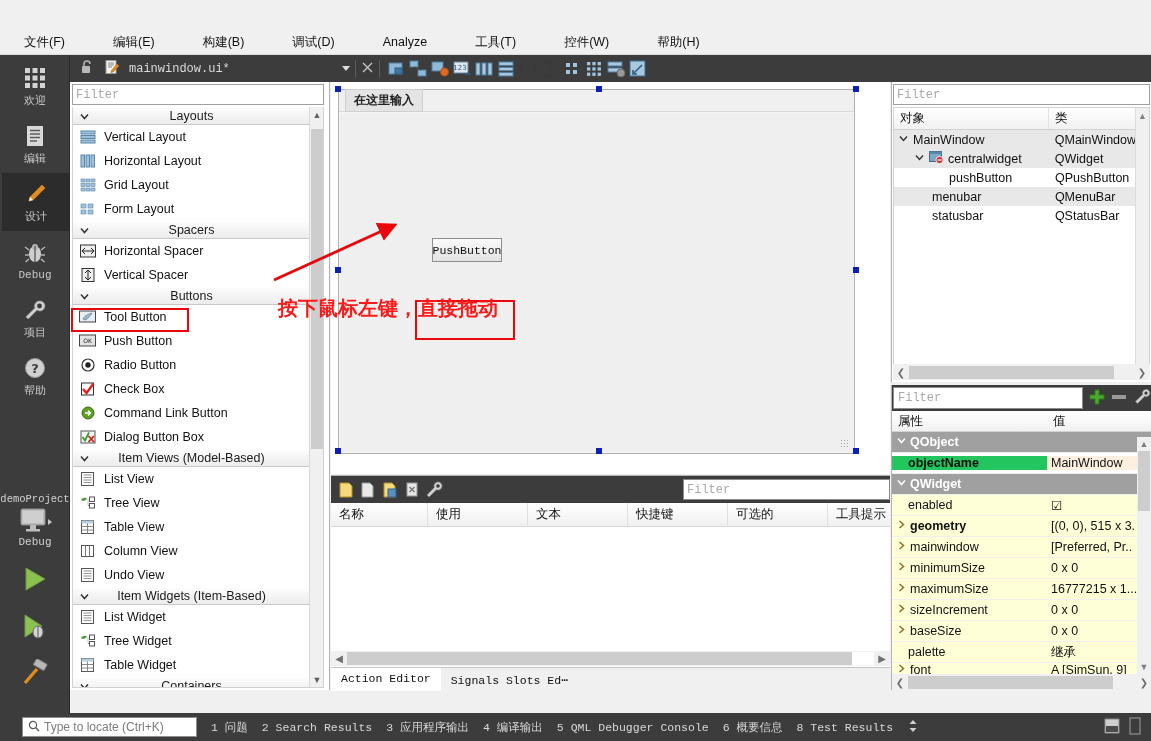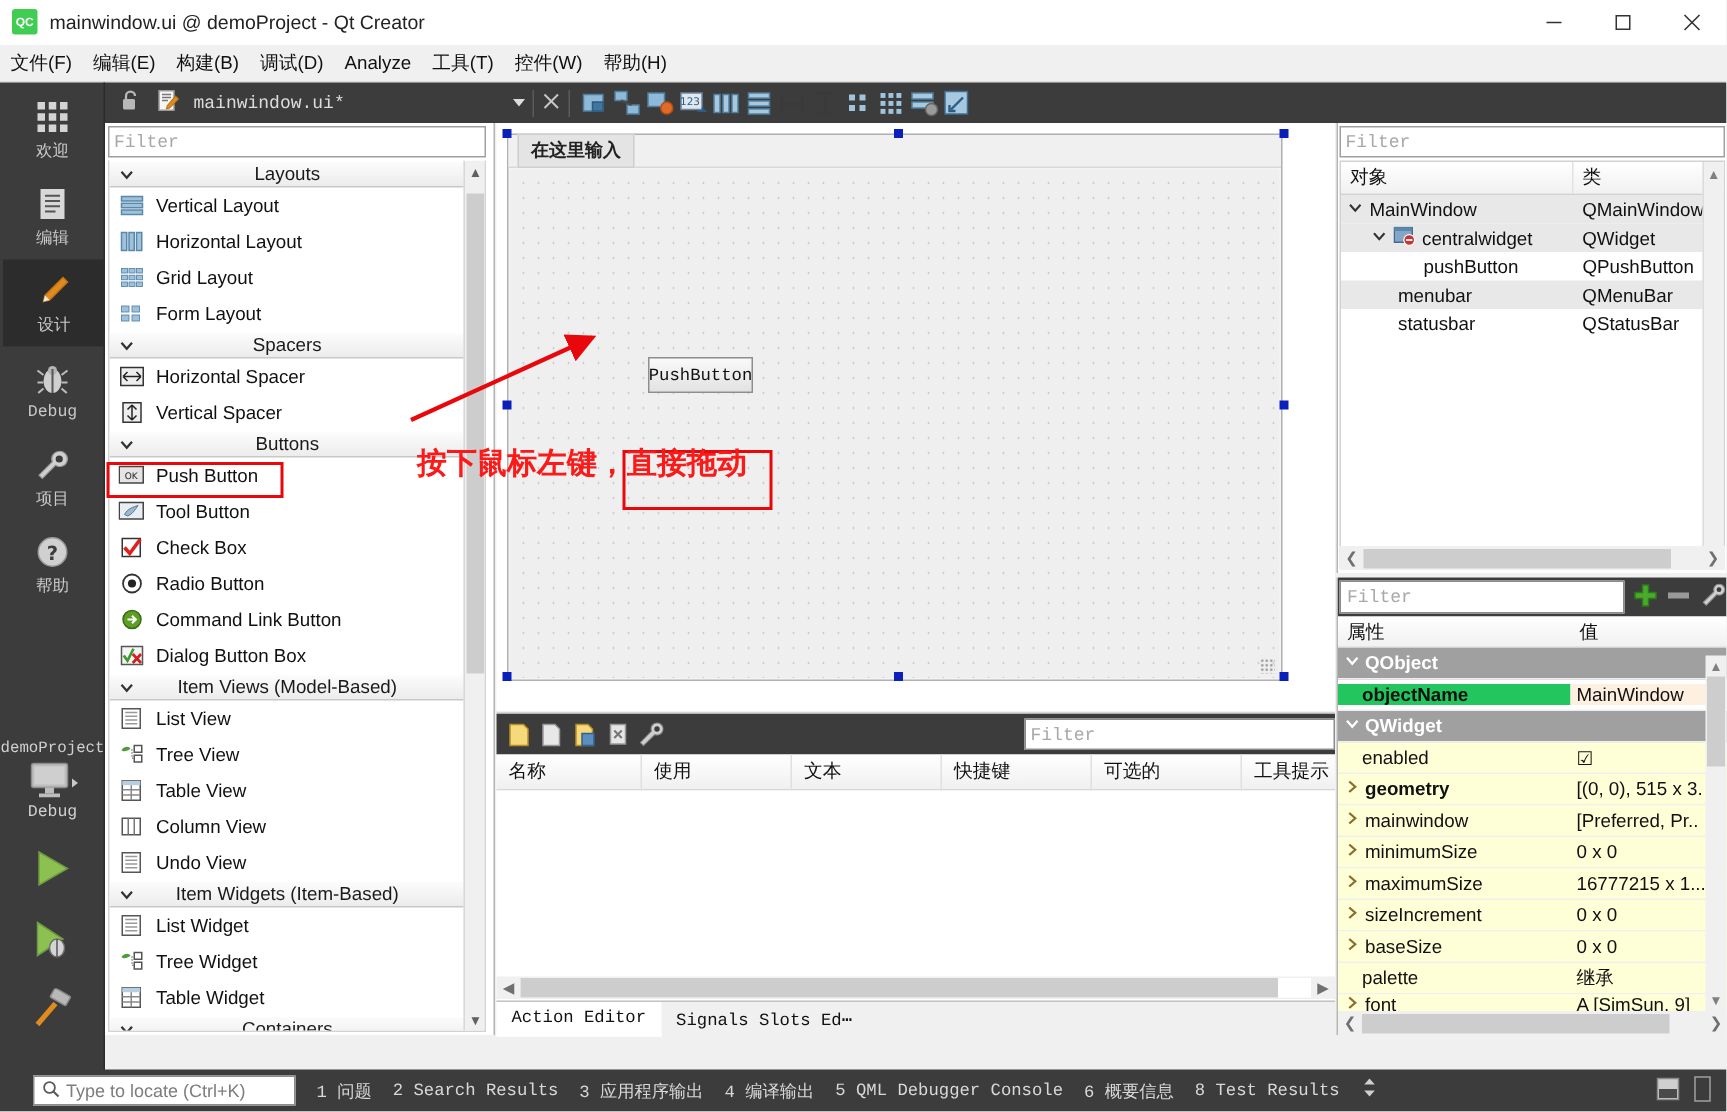--- a/index.html
+++ b/index.html
@@ -33,21 +33,21 @@
   }
   .tb-btn svg { display:block; }
 
   
   .menubar {
     position: absolute; left: 0; top: 30px; width: 1151px; height: 25px;
     background: #f0f0f0; display: flex; align-items: center;
     border-bottom: 1px solid #dcdcdc;
   }
   .menu-item {
-    padding: 3px 7px; font-size: 12.5px; color: #111;
+    padding: 3px 24px; font-size: 12.5px; color: #111;
     font-family: "Liberation Sans", sans-serif; white-space: nowrap;
   }
 
   
   .modebar {
     position: absolute; left: 0; top: 55px; width: 70px; height: 663px;
     background: #3c3c3c;
     border-right: 1px solid #2b2b2b;
   }
   .mode-item {
@@ -262,42 +262,20 @@
   }
   .sb-right { margin-left:auto; display:flex; align-items:center; gap:8px; margin-right:10px;}
   .chev-d-w { width:0;height:0;border-left:4px solid transparent;border-right:4px solid transparent;
     border-top:5px solid #dcdcdc;}
 </style>
 </head>
 <body>
 
 <div class="app">
 
-  <div class="titlebar">
-    <div class="tb-logo">QC</div>
-    <div class="tb-title">mainwindow.ui @ demoProject - Qt Creator</div>
-    <div class="tb-buttons">
-      <div class="tb-btn">
-        <svg width="12" height="12" viewBox="0 0 12 12">
-            <line x1="1" y1="6" x2="11" y2="6" stroke="#333" stroke-width="1"></line>
-          </svg>
-      </div>
-      <div class="tb-btn">
-        <svg width="12" height="12" viewBox="0 0 12 12">
-            <rect x="1.5" y="1.5" width="9" height="9" fill="none" stroke="#333" stroke-width="1"></rect>
-          </svg>
-      </div>
-      <div class="tb-btn">
-        <svg width="12" height="12" viewBox="0 0 12 12">
-            <line x1="1" y1="1" x2="11" y2="11" stroke="#333" stroke-width="1.1"></line>
-            <line x1="11" y1="1" x2="1" y2="11" stroke="#333" stroke-width="1.1"></line>
-          </svg>
-      </div>
-    </div>
-  </div>
 
   <div class="menubar">
     <div class="menu-item">文件(F)</div>
     <div class="menu-item">编辑(E)</div>
     <div class="menu-item">构建(B)</div>
     <div class="menu-item">调试(D)</div>
     <div class="menu-item">Analyze</div>
     <div class="menu-item">工具(T)</div>
     <div class="menu-item">控件(W)</div>
     <div class="menu-item">帮助(H)</div>
@@ -657,52 +635,52 @@
           <span class="chev">
             <svg width="11" height="11" viewBox="0 0 11 11">
                 <path d="M2 3.5 L5.5 7.5 L9 3.5" fill="none" stroke="#333" stroke-width="1.5"></path>
               </svg>
           </span>
           <span>Buttons</span>
         </div>
         <div class="wb-row">
           <span class="wb-ico">
             <svg width="18" height="14" viewBox="0 0 18 14">
+                <rect x="0.5" y="1" width="16" height="11" fill="#e8eef3" stroke="#444"></rect>
+              <path d="M4 9 C6 5, 10 4, 13 3 C11 6, 9 9, 6 10 Z" fill="#9fb8cc" stroke="#4b6d87" stroke-width="0.6"></path>
+              </svg>
+          </span>
+          <span>Tool Button</span>
+        </div>
+        <div class="wb-row">
+          <span class="wb-ico">
+            <svg width="18" height="14" viewBox="0 0 18 14">
                 <rect x="0.5" y="1" width="16" height="11" fill="#e4e4e4" stroke="#444"></rect>
               <text x="8.5" y="9" font-size="6" text-anchor="middle" fill="#222" font-family="DejaVu Sans, sans-serif">OK</text>
               </svg>
           </span>
           <span>Push Button</span>
         </div>
         <div class="wb-row">
           <span class="wb-ico">
-            <svg width="18" height="14" viewBox="0 0 18 14">
-                <rect x="0.5" y="1" width="16" height="11" fill="#e8eef3" stroke="#444"></rect>
-              <path d="M4 9 C6 5, 10 4, 13 3 C11 6, 9 9, 6 10 Z" fill="#9fb8cc" stroke="#4b6d87" stroke-width="0.6"></path>
-              </svg>
-          </span>
-          <span>Tool Button</span>
+            <svg width="16" height="14" viewBox="0 0 16 14">
+                <circle cx="8" cy="7" r="6" fill="#fff" stroke="#333" stroke-width="1.2"></circle>
+                <circle cx="8" cy="7" r="2.7" fill="#222"></circle>
+              </svg>
+          </span>
+          <span>Radio Button</span>
         </div>
         <div class="wb-row">
           <span class="wb-ico">
             <svg width="16" height="14" viewBox="0 0 16 14">
                 <rect x="1.5" y="1" width="12" height="12" fill="#fff" stroke="#333"></rect>
               <path d="M3 7 L6.5 11 L13.5 1.5" fill="none" stroke="#e02020" stroke-width="2.4"></path>
               </svg>
           </span>
           <span>Check Box</span>
-        </div>
-        <div class="wb-row">
-          <span class="wb-ico">
-            <svg width="16" height="14" viewBox="0 0 16 14">
-                <circle cx="8" cy="7" r="6" fill="#fff" stroke="#333" stroke-width="1.2"></circle>
-                <circle cx="8" cy="7" r="2.7" fill="#222"></circle>
-              </svg>
-          </span>
-          <span>Radio Button</span>
         </div>
         <div class="wb-row">
           <span class="wb-ico">
             <svg width="16" height="14" viewBox="0 0 16 14">
                 <circle cx="8" cy="7" r="6" fill="#5f9e24" stroke="#3d6c14"></circle>
               <path d="M5 7 L10 7 M8 4.5 L10.5 7 L8 9.5" fill="none" stroke="#fff" stroke-width="1.4"></path>
               </svg>
           </span>
           <span>Command Link Button</span>
         </div>

